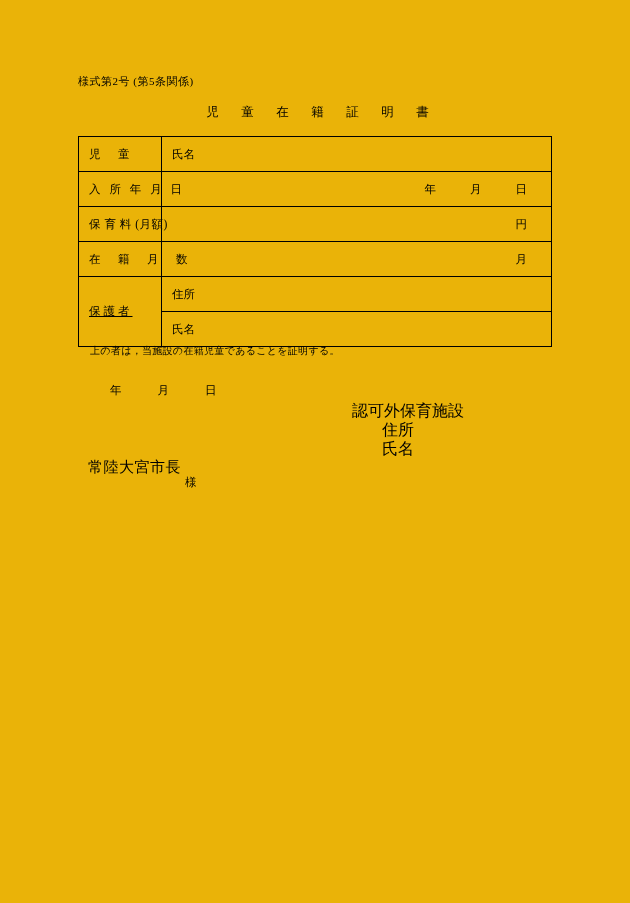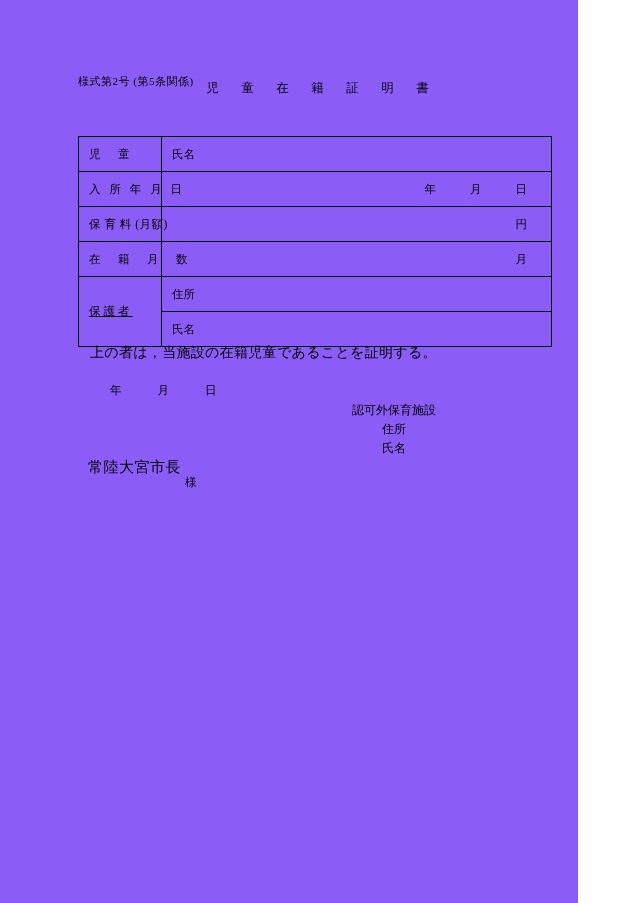--- a/index.html
+++ b/index.html
@@ -10,35 +10,35 @@
   body {
     width: 630px;
     height: 903px;
     font-family: "Liberation Serif", "DejaVu Serif", serif;
     color: #000000;
     position: relative;
     overflow: hidden;
   }
   .page {
     position: relative;
-    width: 578px;
+    width: 630px;
     height: 903px;
-    background: #8b5cf6;
+    background: #eab308;
   }
   .form-number {
     position: absolute;
     left: 78px;
     top: 74px;
     font-size: 11px;
     letter-spacing: 0.5px;
   }
   .doc-title {
     position: absolute;
     left: 0;
-    top: 80px;
+    top: 104px;
     width: 630px;
     text-align: center;
     font-size: 12.5px;
     letter-spacing: 5px;
     padding-left: 10px;
     box-sizing: border-box;
   }
   table.main-table {
     position: absolute;
     left: 78px;
@@ -86,36 +86,36 @@
   }
   .guardian-label {
     text-align: center;
     letter-spacing: 0.5px;
     text-decoration: underline;
   }
   .statement {
     position: absolute;
     left: 90px;
     top: 344px;
-    font-size: 14px;
+    font-size: 10px;
     letter-spacing: 0.3px;
   }
   .date-line {
     position: absolute;
     left: 110px;
     top: 383px;
     font-size: 11.5px;
   }
   .date-line .y { margin-right: 36px; }
   .date-line .m { margin-right: 36px; }
   .facility-block {
     position: absolute;
     left: 352px;
     top: 401px;
-    font-size: 12px;
+    font-size: 16px;
     line-height: 19px;
   }
   .facility-block .row2,
   .facility-block .row3 {
     padding-left: 30px;
   }
   .mayor {
     position: absolute;
     left: 88px;
     top: 458px;

